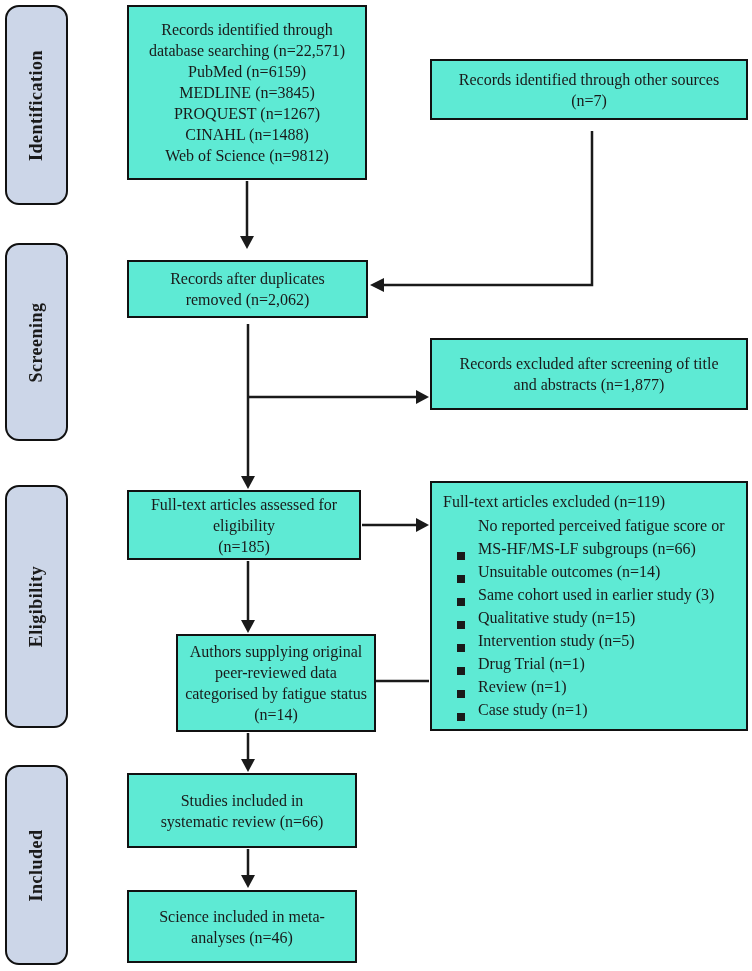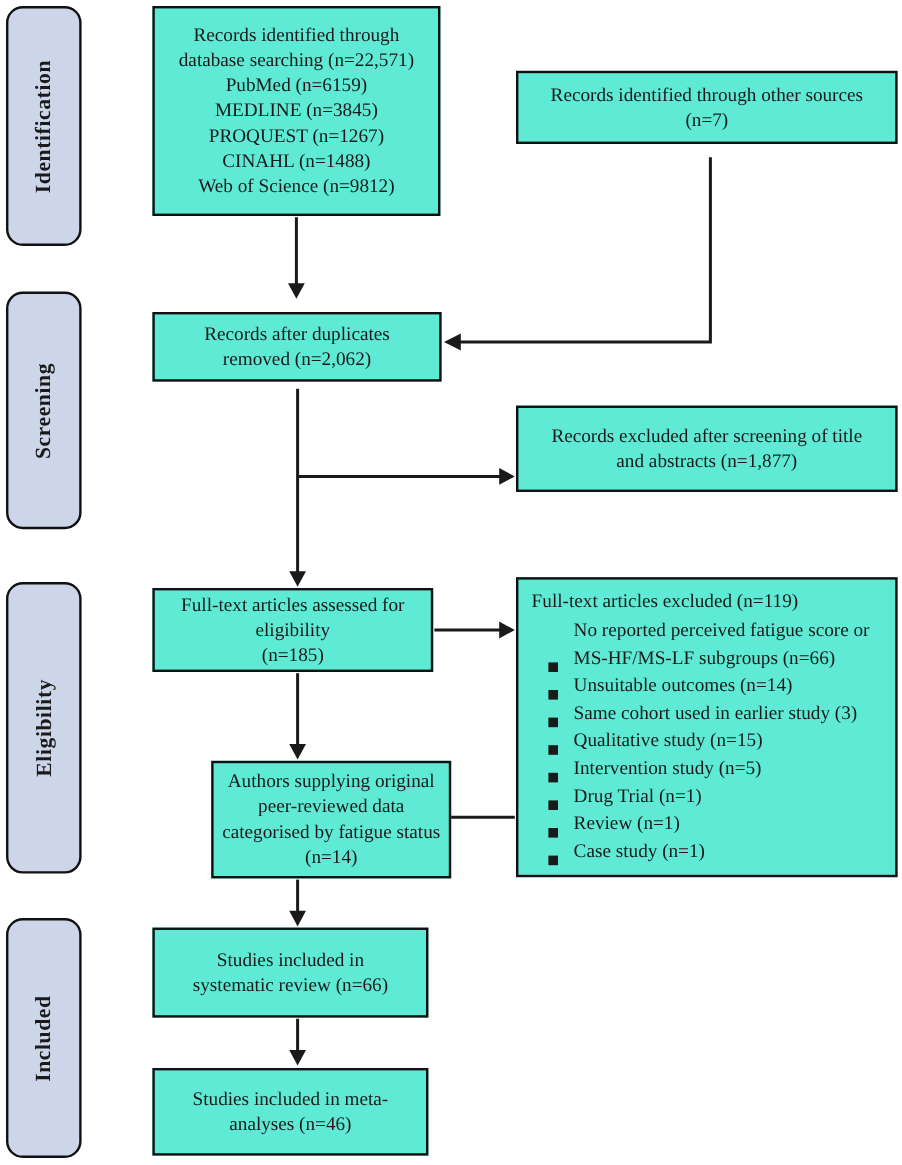--- a/index.html
+++ b/index.html
@@ -206,17 +206,17 @@
     <div class="box-line">categorised by fatigue status</div>
     <div class="box-line">(n=14)</div>
   </div>
 
   <div class="box centered" style="left:127px;top:773px;width:230px;height:75px;">
     <div class="box-line">Studies included in</div>
     <div class="box-line">systematic review (n=66)</div>
   </div>
 
   <div class="box centered" style="left:127px;top:890px;width:230px;height:73px;">
-    <div class="box-line">Studies included in meta-</div>
+    <div class="box-line">Science included in meta-</div>
     <div class="box-line">analyses (n=46)</div>
   </div>
 
 </div>
 
 </body></html>

